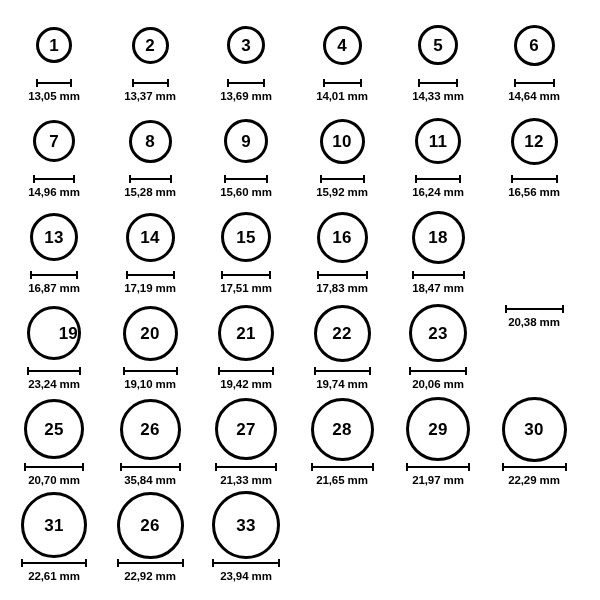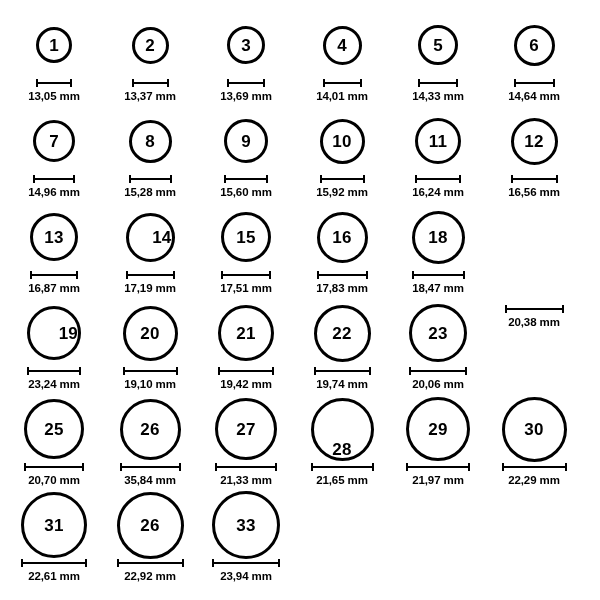--- a/index.html
+++ b/index.html
@@ -261,21 +261,21 @@
         </div>
         <div class="measure" style="width: 48px;">
           <div class="bar"></div>
           <div class="tick left"></div>
           <div class="tick right"></div>
         </div>
         <div class="mm-label">16,87 mm</div>
       </div>
       <div class="cell">
         <div class="ring-wrap">
-          <div class="ring" style="width: 49px; height: 49px; justify-content: flex-end;">
+          <div class="ring" style="width: 49px; height: 49px;">
             <span class="ring-label">14</span>
           </div>
         </div>
         <div class="measure" style="width: 49px;">
           <div class="bar"></div>
           <div class="tick left"></div>
           <div class="tick right"></div>
         </div>
         <div class="mm-label">17,19 mm</div>
       </div>
@@ -429,21 +429,21 @@
         </div>
         <div class="measure" style="width: 62px;">
           <div class="bar"></div>
           <div class="tick left"></div>
           <div class="tick right"></div>
         </div>
         <div class="mm-label">21,33 mm</div>
       </div>
       <div class="cell">
         <div class="ring-wrap">
-          <div class="ring" style="width: 63px; height: 63px; align-items: flex-end;">
+          <div class="ring" style="width: 63px; height: 63px;">
             <span class="ring-label">28</span>
           </div>
         </div>
         <div class="measure" style="width: 63px;">
           <div class="bar"></div>
           <div class="tick left"></div>
           <div class="tick right"></div>
         </div>
         <div class="mm-label">21,65 mm</div>
       </div>

